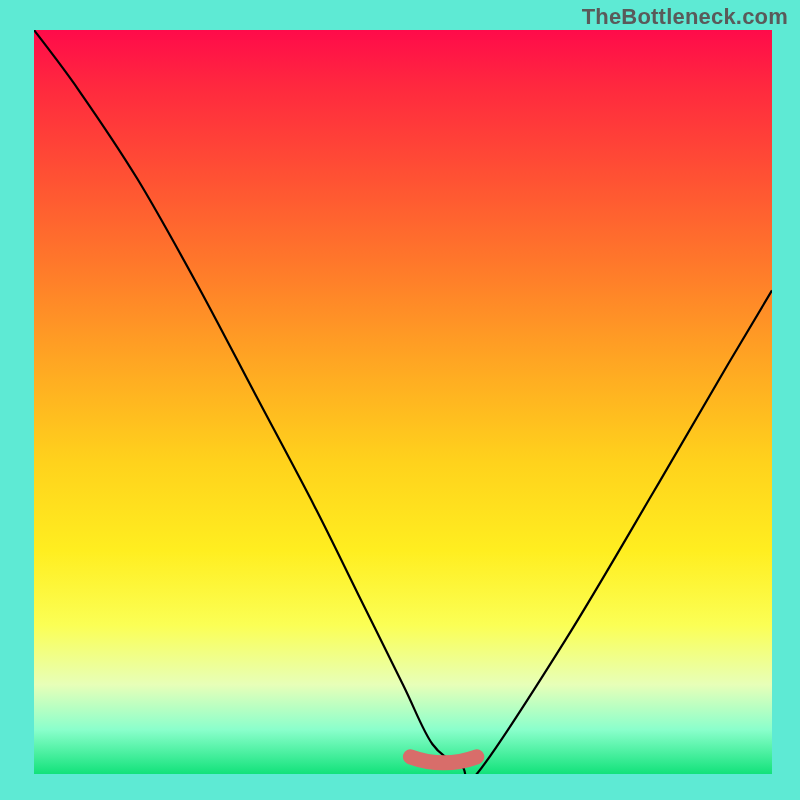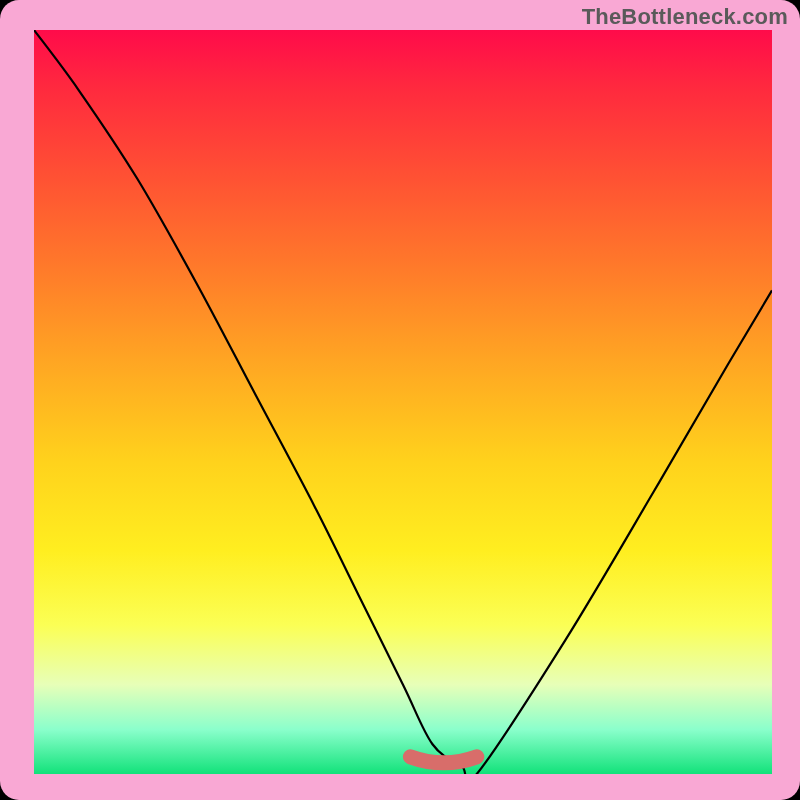--- a/index.html
+++ b/index.html
@@ -8,22 +8,21 @@
     width: 800px;
     height: 800px;
     background: #000;
     overflow: hidden;
     font-family: Arial, Helvetica, sans-serif;
   }
   .frame {
     position: relative;
     width: 800px;
     height: 800px;
-    background: #f9a8d4;
-    border-radius: 19px;
+    background: #5eead4;
   }
   .watermark {
     position: absolute;
     top: 4px;
     right: 12px;
     color: #5a5a5a;
     font-size: 22px;
     font-weight: 600;
     letter-spacing: 0.2px;
     z-index: 20;

